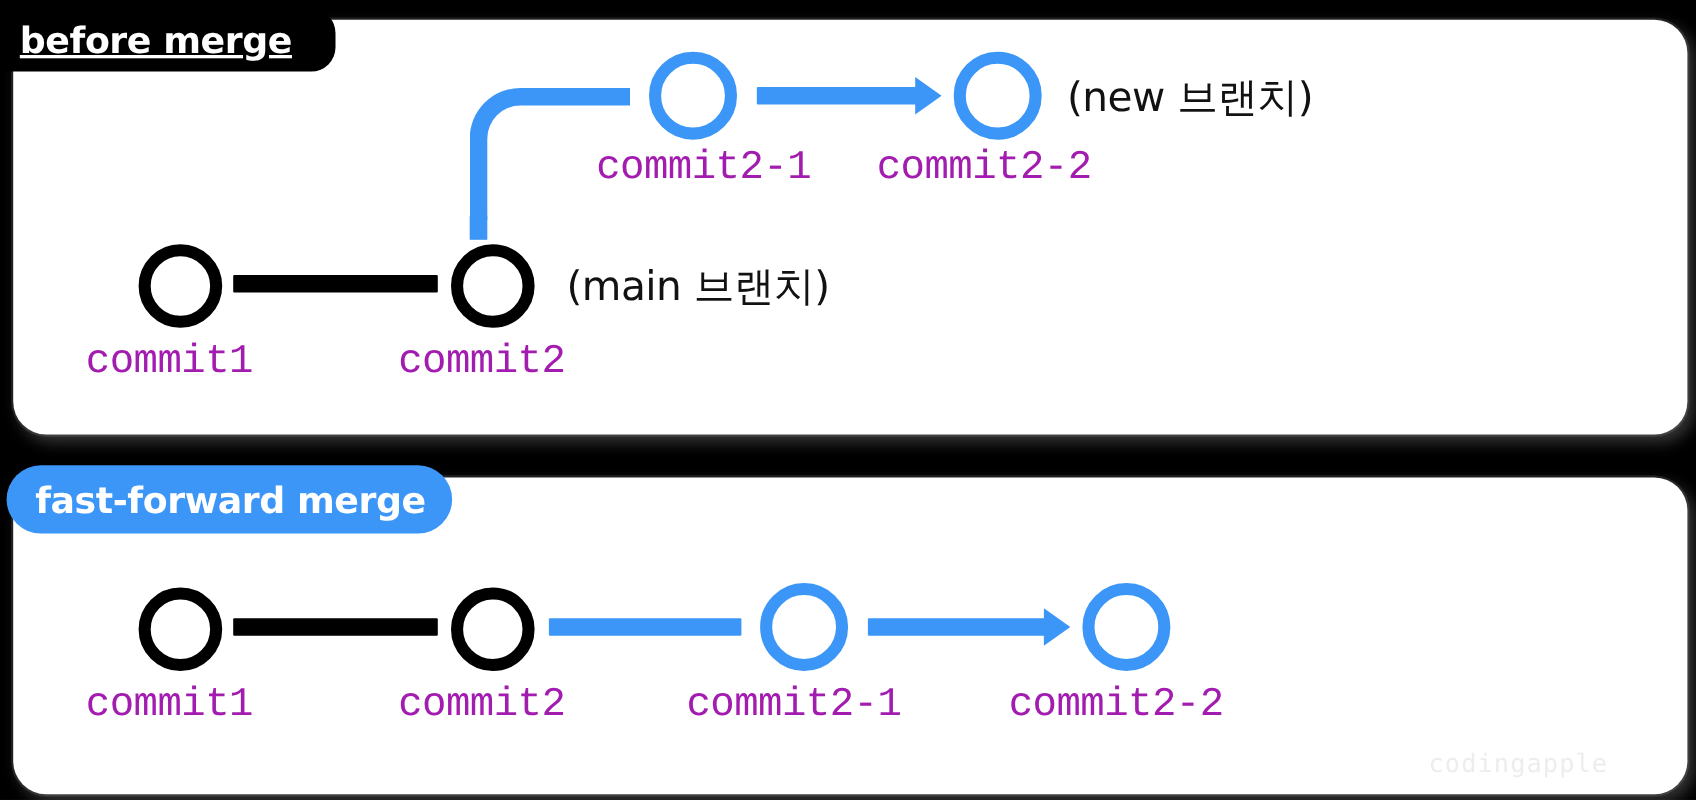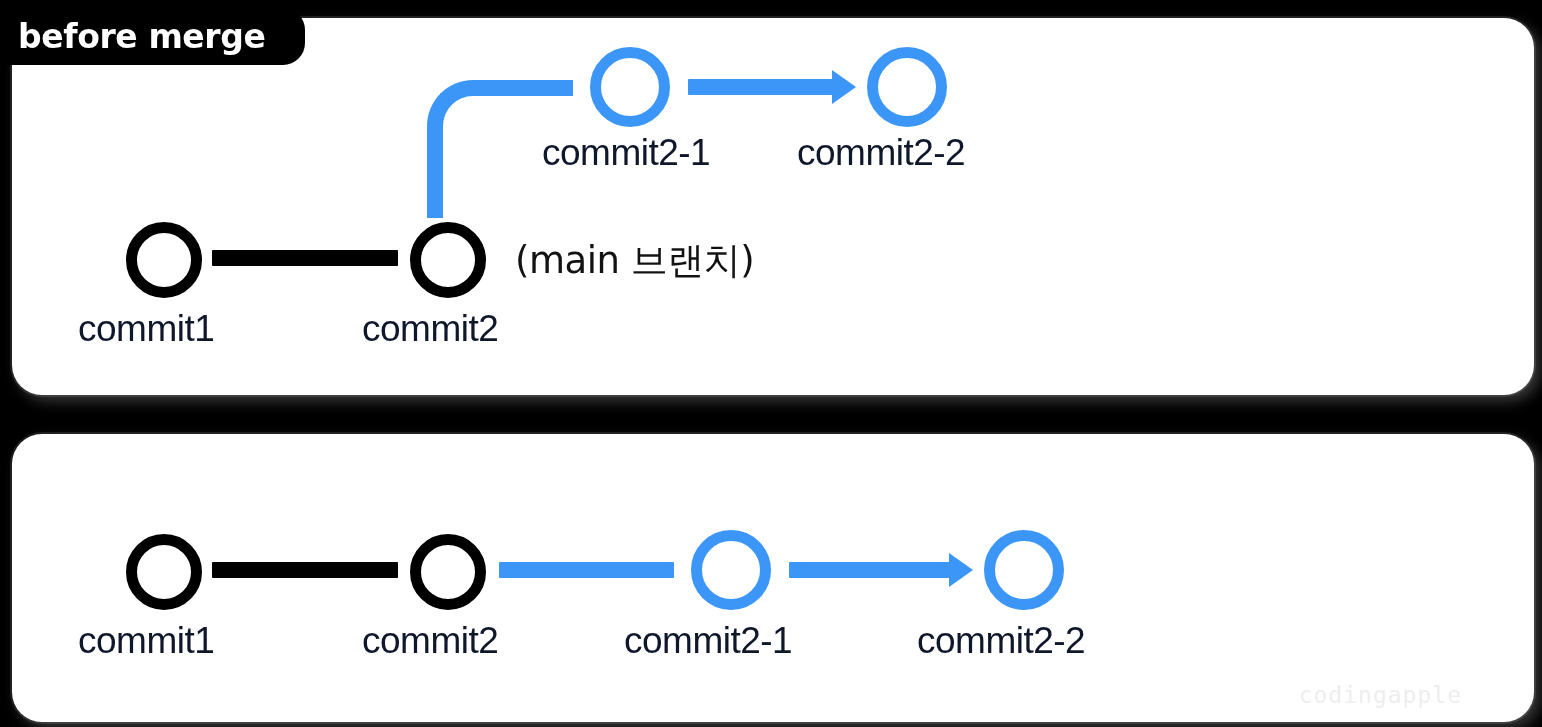--- a/index.html
+++ b/index.html
@@ -58,20 +58,21 @@
   #badge-before {
     left: 0px;
     top: 8px;
     width: 305px;
     height: 57px;
     background: #000000;
     border-radius: 0 22px 22px 0;
     padding-left: 18px;
     box-sizing: border-box;
     justify-content: flex-start;
+    text-decoration: underline;
   }
   #badge-after {
     left: 6px;
     top: 423px;
     width: 405px;
     height: 62px;
     background: #3b96f7;
     border-radius: 31px;
     padding-left: 26px;
     box-sizing: border-box;
@@ -116,26 +117,26 @@
     width: 0;
     height: 0;
     border-top: 17px solid transparent;
     border-bottom: 17px solid transparent;
     border-left: 24px solid #3b96f7;
   }
 
   
   .label {
     position: absolute;
-    color: #0f172a;
+    color: #a21caf;
     font-size: 37px;
     font-weight: 400;
     white-space: nowrap;
     letter-spacing: -0.5px;
-    font-family: Liberation Sans, sans-serif;
+    font-family: Liberation Mono, monospace;
   }
   .branch-label {
     position: absolute;
     color: #121212;
     font-size: 37px;
     font-weight: 400;
     white-space: nowrap;
     letter-spacing: -0.5px;
     font-family: "DejaVu Sans", "Liberation Sans", sans-serif;
   }
@@ -169,20 +170,21 @@
     <div class="arrowhead" style="left:820px; top:52px;"></div>
 
     <div class="node blue" style="left:578px; top:29px; width:80px; height:80px;"></div>
     <div class="node blue" style="left:855px; top:29px; width:80px; height:80px;"></div>
 
     <div class="label" style="left:66px;  top:290px;">commit1</div>
     <div class="label" style="left:350px; top:290px;">commit2</div>
     <div class="label" style="left:530px; top:114px;">commit2-1</div>
     <div class="label" style="left:785px; top:114px;">commit2-2</div>
 
+    <div class="branch-label" style="left:958px; top:46px;">(new 브랜치)</div>
     <div class="branch-label" style="left:503px; top:218px;">(main 브랜치)</div>
   </div>
 
   <div class="badge" id="badge-before">before merge</div>
 
   <div class="card" id="card-after">
 
     <div class="edge black" style="left:200px; top:128px; width:186px;"></div>
 
     <div class="node black" style="left:114px; top:100px; width:76px; height:76px;"></div>
@@ -199,14 +201,15 @@
 
     <div class="label" style="left:66px;  top:186px;">commit1</div>
     <div class="label" style="left:350px; top:186px;">commit2</div>
     <div class="label" style="left:612px; top:186px;">commit2-1</div>
     <div class="label" style="left:905px; top:186px;">commit2-2</div>
 
 
     <div id="watermark">codingapple</div>
   </div>
 
+  <div class="badge" id="badge-after">fast-forward merge</div>
 
 </div>
 
 </body></html>

